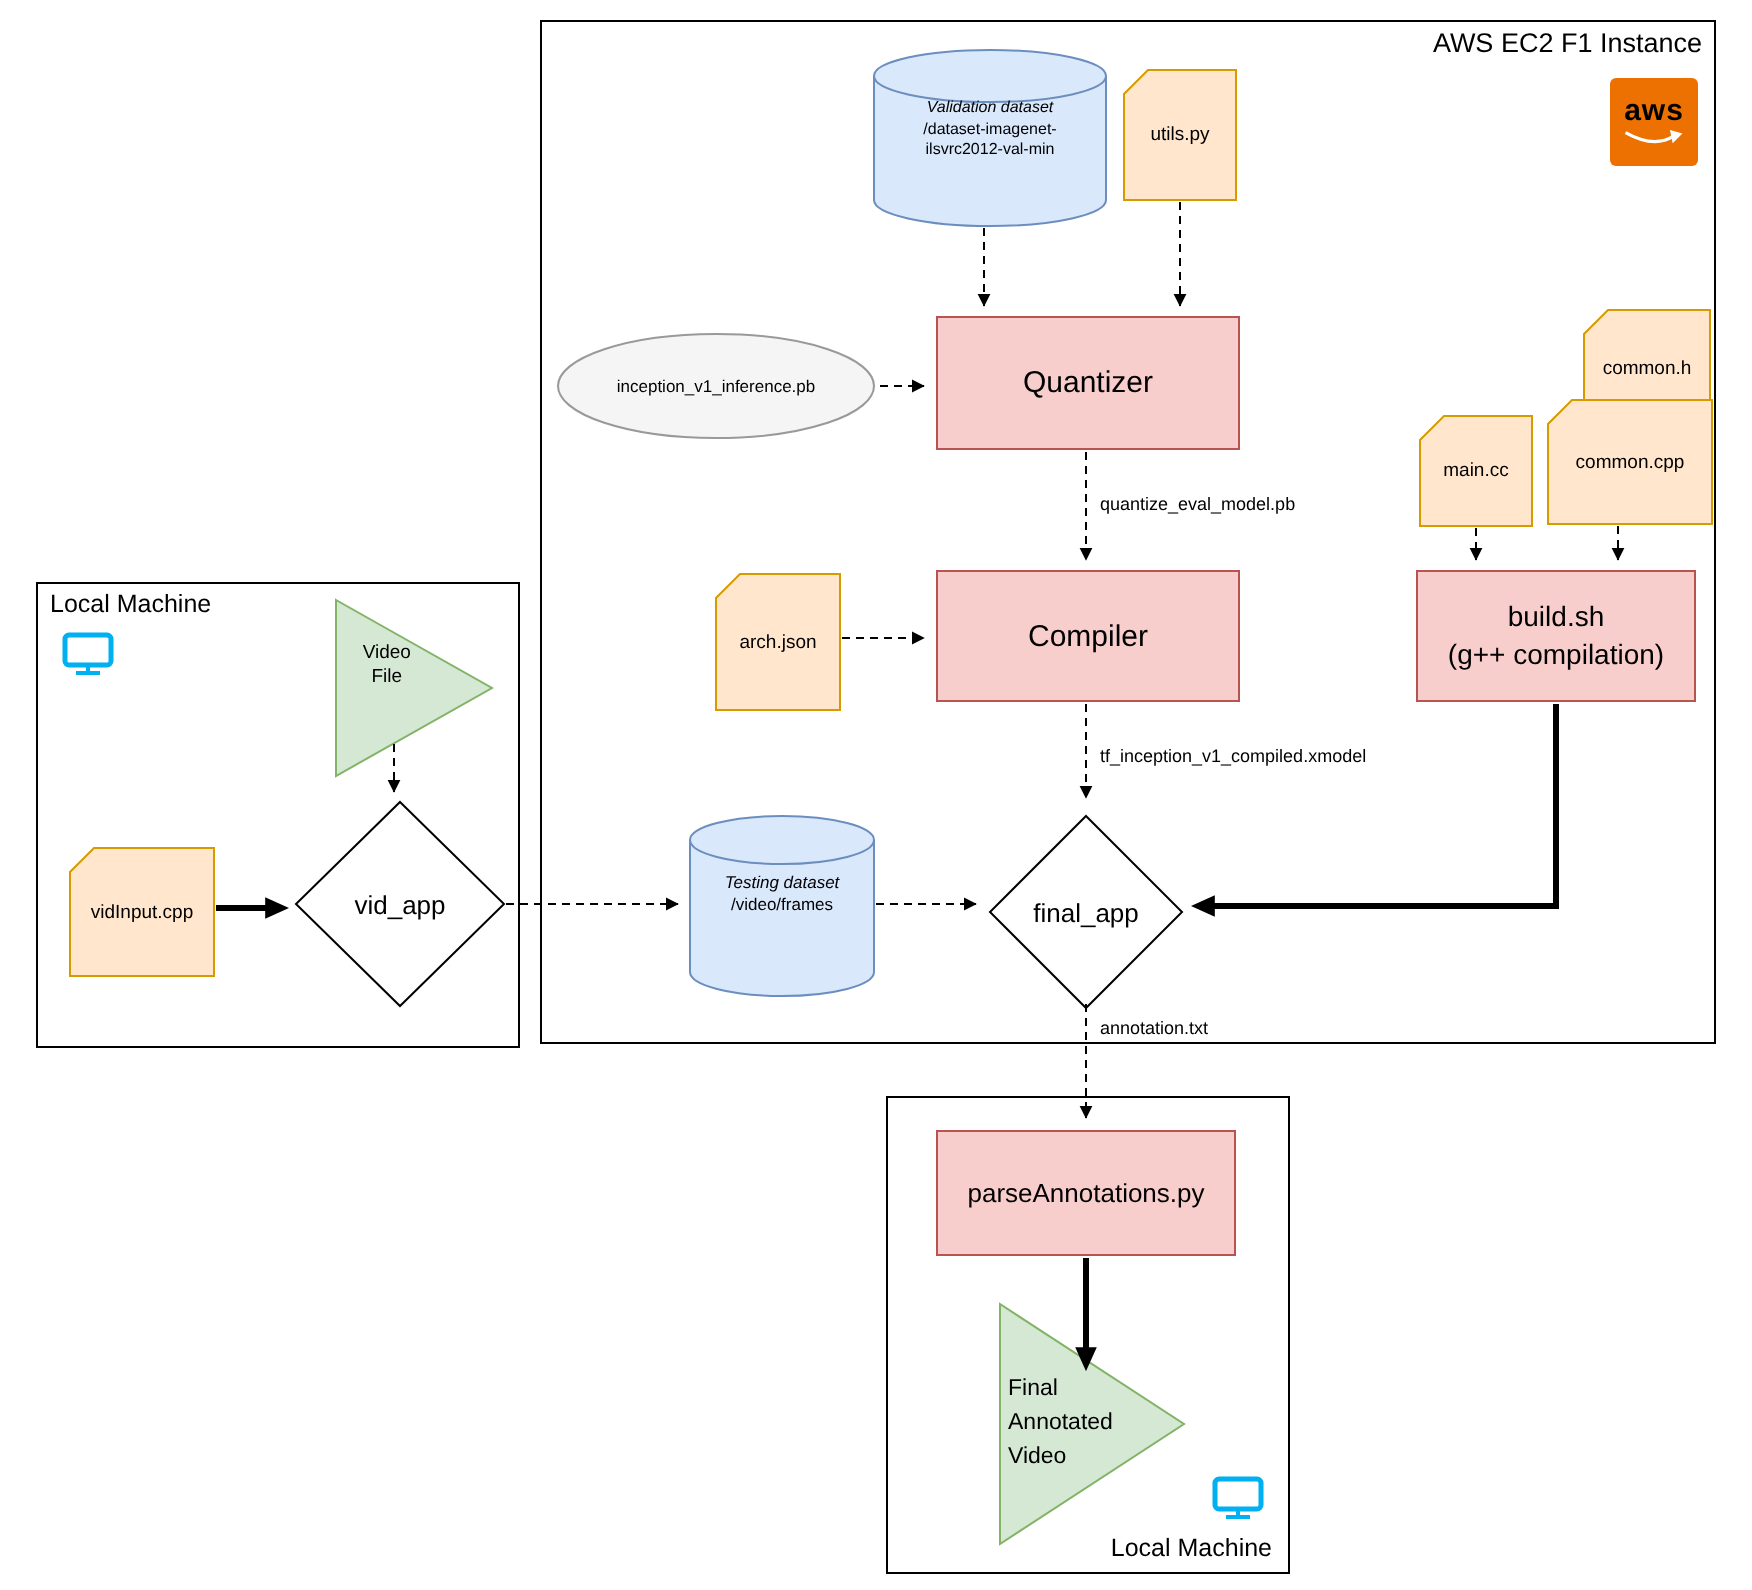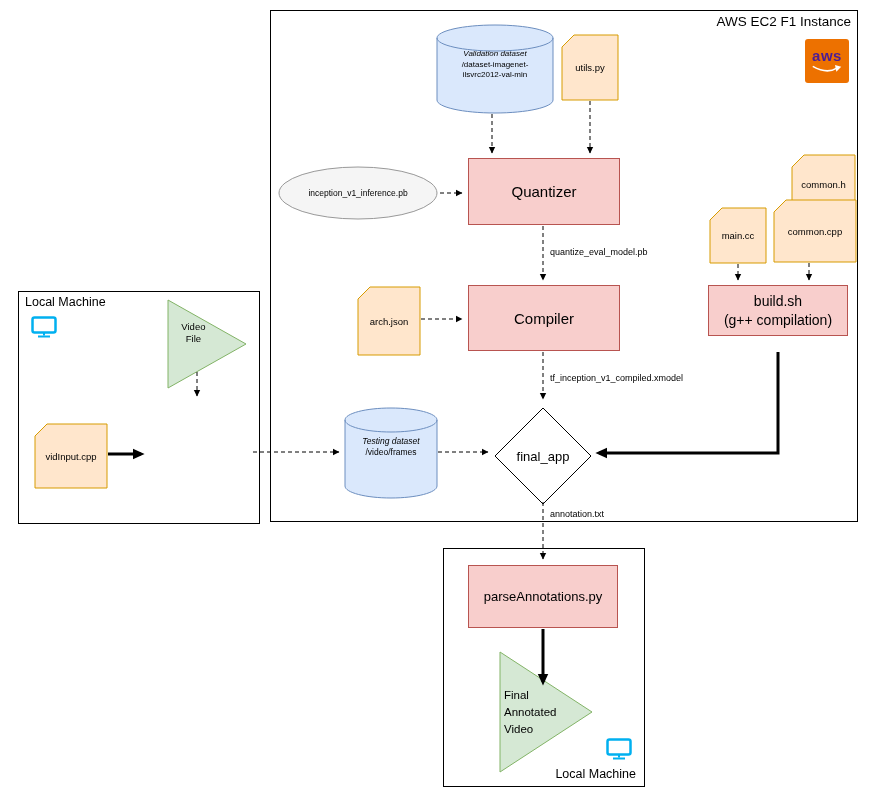--- a/index.html
+++ b/index.html
@@ -30,21 +30,21 @@
   .bold { font-weight:normal; }
 
   .edge-label { position:absolute; font-size:9px; white-space:nowrap; background:#fff; padding:0 1px; }
 
   #arrows { position:absolute; inset:0; width:100%; height:100%; pointer-events:none; }
   .dash  { stroke:#000; stroke-width:1; fill:none; stroke-dasharray:4 3; }
   .thick { stroke:#000; stroke-width:3; fill:none; }
 
   .aws-logo { position:absolute; width:44px; height:44px; background:var(--aws_orange); border-radius:3px;
               display:flex; flex-direction:column; align-items:center; justify-content:center; }
-  .aws-logo-text { color:#4c1d95; font-weight:bold; font-size:15px; line-height:15px; letter-spacing:0.5px; }
+  .aws-logo-text { color:#000000; font-weight:bold; font-size:15px; line-height:15px; letter-spacing:0.5px; }
   .aws-smile { width:32px; height:10px; margin-top:1px; }
 
   .monitor { position:absolute; width:26px; height:22px; }
 </style>
 </head>
 <body>
 
 <div id="canvas">
 
   <div class="frame" style="left:270px;top:10px;width:588px;height:512px">
@@ -143,21 +143,21 @@
     </svg>
     <div class="node-center" style="font-size:9.5px">
       <span>arch.json</span>
     </div>
   </div>
 
   <div class="node rect-red" style="left:468px;top:285px;width:152px;height:66px;font-size:15px">
     <span>Compiler</span>
   </div>
 
-  <div class="node rect-red" style="left:708px;top:285px;width:140px;height:51px;font-size:14px;line-height:19px">
+  <div class="node rect-red" style="left:708px;top:285px;width:140px;height:66px;font-size:14px;line-height:19px">
     <span>build.sh</span>
     <span>(g++ compilation)</span>
   </div>
 
   <div class="node" style="left:345px;top:408px;width:92px;height:90px">
     <svg class="shape" viewBox="0 0 92 90" preserveAspectRatio="none">
       <path class="fill-blue" d="M0,12 C0,5.4 20.6,0 46,0 C71.4,0 92,5.4 92,12 L92,78 C92,84.6 71.4,90 46,90 C20.6,90 0,84.6 0,78 Z"></path>
       <path class="fill-blue stroke-only" d="M0,12 C0,18.6 20.6,24 46,24 C71.4,24 92,18.6 92,12"></path>
     </svg>
     <div class="cyl-text" style="padding-top:28px;font-size:8.5px;line-height:11px">
@@ -178,20 +178,28 @@
   <div class="node" style="left:168px;top:300px;width:78px;height:88px">
     <svg class="shape" viewBox="0 0 78 88" preserveAspectRatio="none">
       <polygon class="fill-green" points="0,0 78,44 0,88"></polygon>
     </svg>
     <div style="position:absolute;left:2px;top:38%;transform:translateY(-50%);width:60%;text-align:center;font-size:9.5px;line-height:12px">
       <div>Video</div>
       <div>File</div>
     </div>
   </div>
 
+  <div class="node" style="left:148px;top:401px;width:104px;height:102px">
+    <svg class="shape" viewBox="0 0 104 102" preserveAspectRatio="none">
+      <polygon class="fill-white" points="52,0 104,51 52,102 0,51"></polygon>
+    </svg>
+    <div class="node-center" style="font-size:13px">
+      <span>vid_app</span>
+    </div>
+  </div>
 
   <div class="node" style="left:35px;top:424px;width:72px;height:64px">
     <svg class="shape" viewBox="0 0 72 64">
       <polygon class="fill-tan" points="12,0 72,0 72,64 0,64 0,12"></polygon>
     </svg>
     <div class="node-center" style="font-size:9.5px">
       <span>vidInput.cpp</span>
     </div>
   </div>
 

